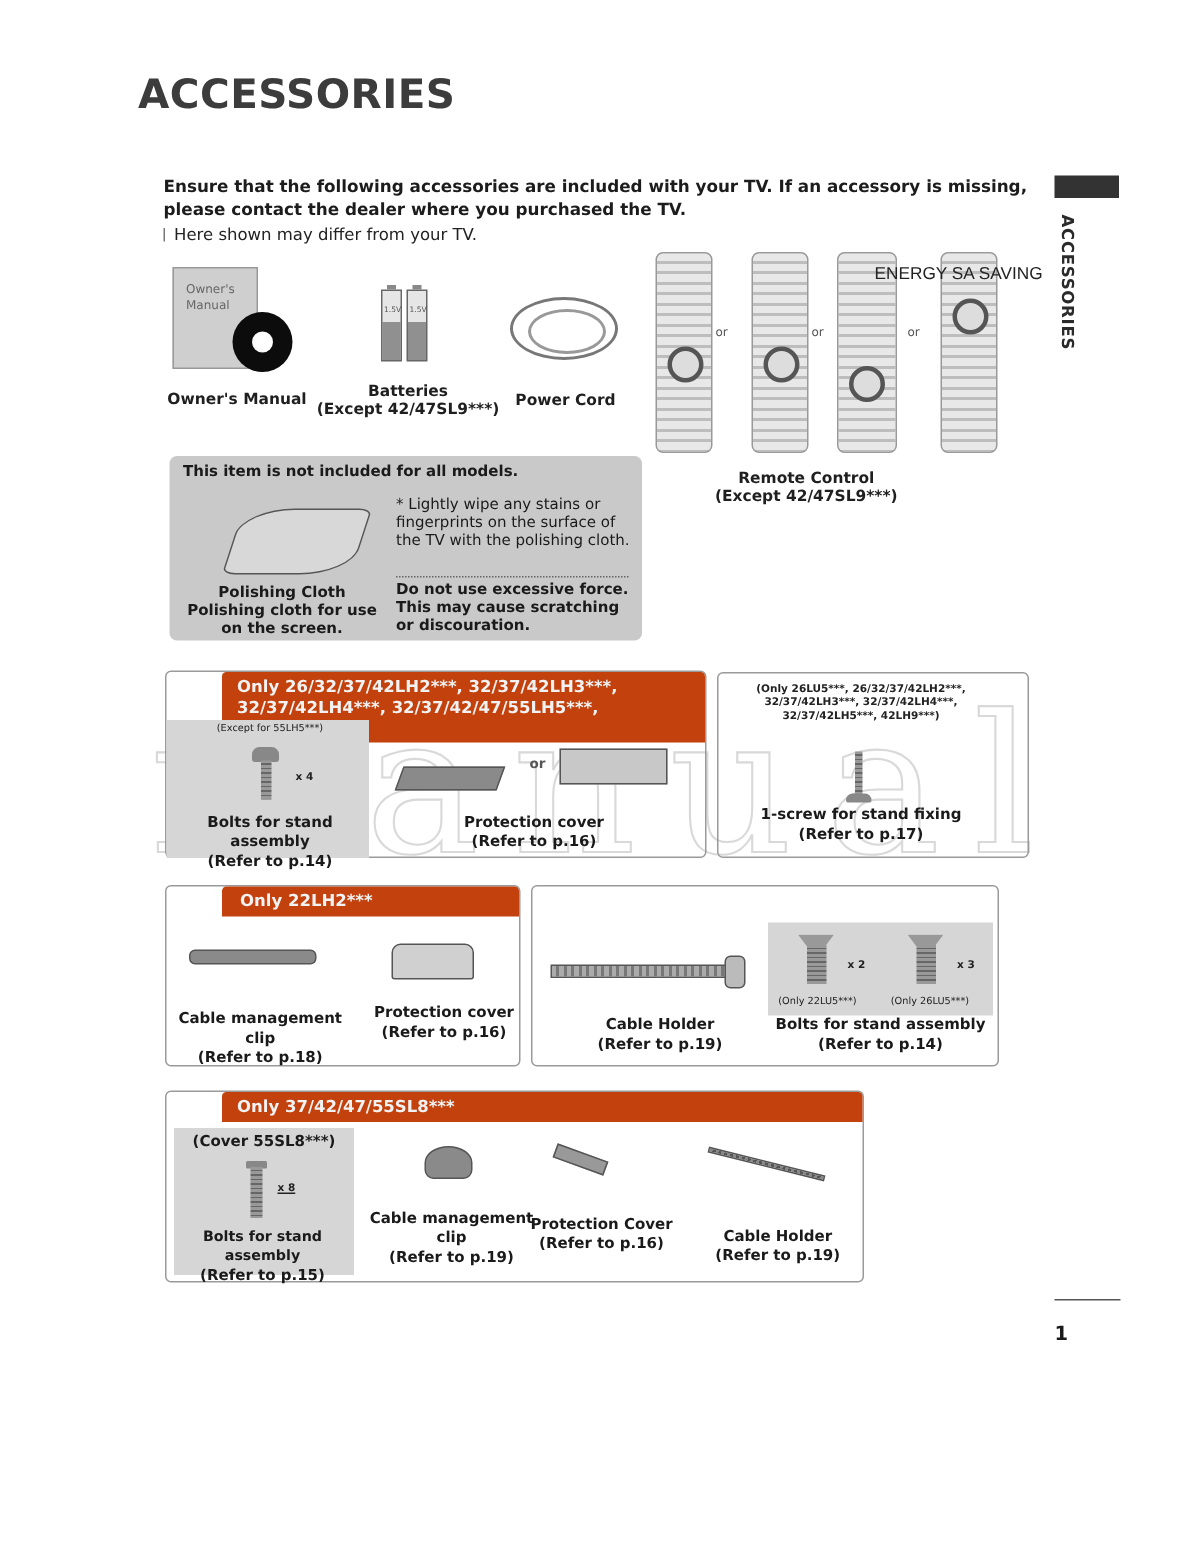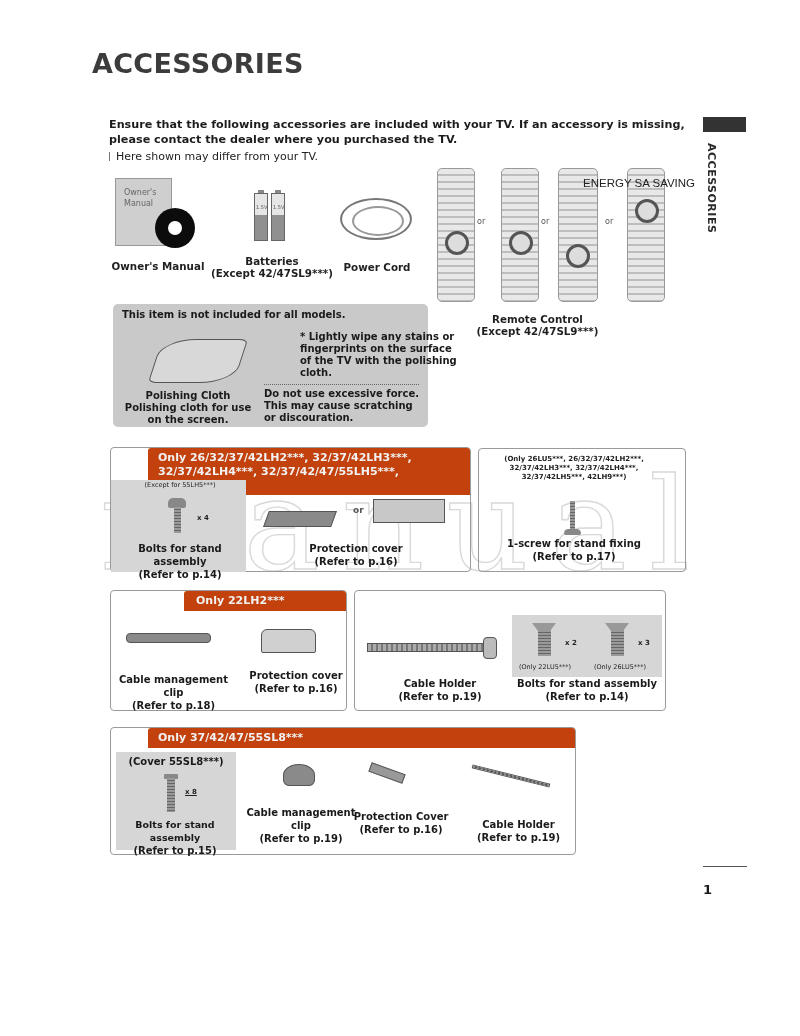--- a/index.html
+++ b/index.html
@@ -33,21 +33,21 @@
   .remote { position: absolute; top: 168px; width: 38px; height: 134px; border: 1px solid #999; border-radius: 5px; background: repeating-linear-gradient(#e8e8e8 0 5px, #bdbdbd 5px 7px); }
   .remote .pad { position: absolute; left: 7px; top: 62px; width: 24px; height: 24px; border-radius: 50%; border: 3px solid #555; background: #ddd; }
   .or { position: absolute; font-size: 8px; color: #555; }
   .energy { position: absolute; left: 583px; top: 177px; font-size: 11.5px; color: #222; font-family: "Liberation Sans", sans-serif; }
 
   
   .cloth-box { position: absolute; left: 113px; top: 304px; width: 315px; height: 123px; background: #c9c9c9; border-radius: 5px; }
   .cloth-box .head { position: absolute; left: 9px; top: 5px; font-size: 10px; font-weight: bold; color: #1a1a1a; }
   .cloth-shape { position: absolute; left: 42px; top: 35px; width: 86px; height: 44px; border: 1px solid #555; background: #d8d8d8; border-radius: 40% 10% 40% 10%; transform: skewX(-18deg); }
   .cloth-caption { position: absolute; left: 6px; top: 86px; width: 138px; text-align: center; font-size: 10px; font-weight: bold; line-height: 12px; }
-  .cloth-tip { position: absolute; left: 151px; top: 27px; width: 160px; font-size: 10px; font-weight: bold; line-height: 12px; margin-left: 36px; }
+  .cloth-tip { position: absolute; left: 151px; top: 27px; width: 160px; font-size: 10px; font-weight: normal; line-height: 12px; }
   .cloth-sep { position: absolute; left: 151px; top: 80px; width: 155px; border-top: 1px dotted #666; }
   .cloth-warn { position: absolute; left: 151px; top: 84px; width: 160px; font-size: 10px; font-weight: bold; line-height: 12px; }
 
   
   .section { position: absolute; border: 1px solid #9a9a9a; border-radius: 4px; background: transparent; }
   .section .hdr { background: #c2410c; color: #f2f2f2; font-weight: bold; padding: 3px 10px; border-radius: 3px 3px 0 0; margin-left: 37px; }
   .gray-panel { position: absolute; background: #d6d6d6; }
   .lbl { position: absolute; text-align: center; font-size: 10px; font-weight: bold; line-height: 13px; color: #1a1a1a; }
   .tiny { position: absolute; font-size: 6.5px; color: #222; text-align: center; line-height: 9px; }
   .mult { position: absolute; font-size: 7px; font-weight: bold; color: #222; }
@@ -153,21 +153,21 @@
 <div class="section" style="left:478px; top:448px; width:208px; height:124px;">
   <div class="tiny" style="left:12px; top:6px; width:166px; font-size:7px; font-weight:bold;">(Only 26LU5***, 26/32/37/42LH2***, 32/37/42LH3***, 32/37/42LH4***, 32/37/42LH5***, 42LH9***)</div>
   <div class="bolt-shaft" style="left:91px; top:52px; height:30px; width:5px;"></div>
   <div class="bolt-head" style="left:85px; top:80px; height:6px; width:17px;"></div>
   <div class="lbl" style="left:0; top:88px; width:190px;">
     <div>1-screw for stand fixing</div>
     <div>(Refer to p.17)</div>
   </div>
 </div>
 
-<div class="section" style="left:110px; top:590px; width:237px; height:121px;padding-left:36px;">
+<div class="section" style="left:110px; top:590px; width:237px; height:121px;">
   <div class="hdr" style="font-size:11px; line-height:14px; padding:3px 12px;">Only 22LH2***</div>
   <div class="piece" style="left:15px; top:42px; width:85px; height:10px; border-radius:4px;"></div>
   <div class="piece" style="left:150px; top:38px; width:55px; height:24px; background:#d0d0d0; border-radius:6px 6px 2px 2px;"></div>
   <div class="lbl" style="left:0; top:82px; width:125px;">
     <div>Cable management clip</div>
     <div>(Refer to p.18)</div>
   </div>
   <div class="lbl" style="left:135px; top:78px; width:100px;">
     <div>Protection cover</div>
     <div>(Refer to p.16)</div>

